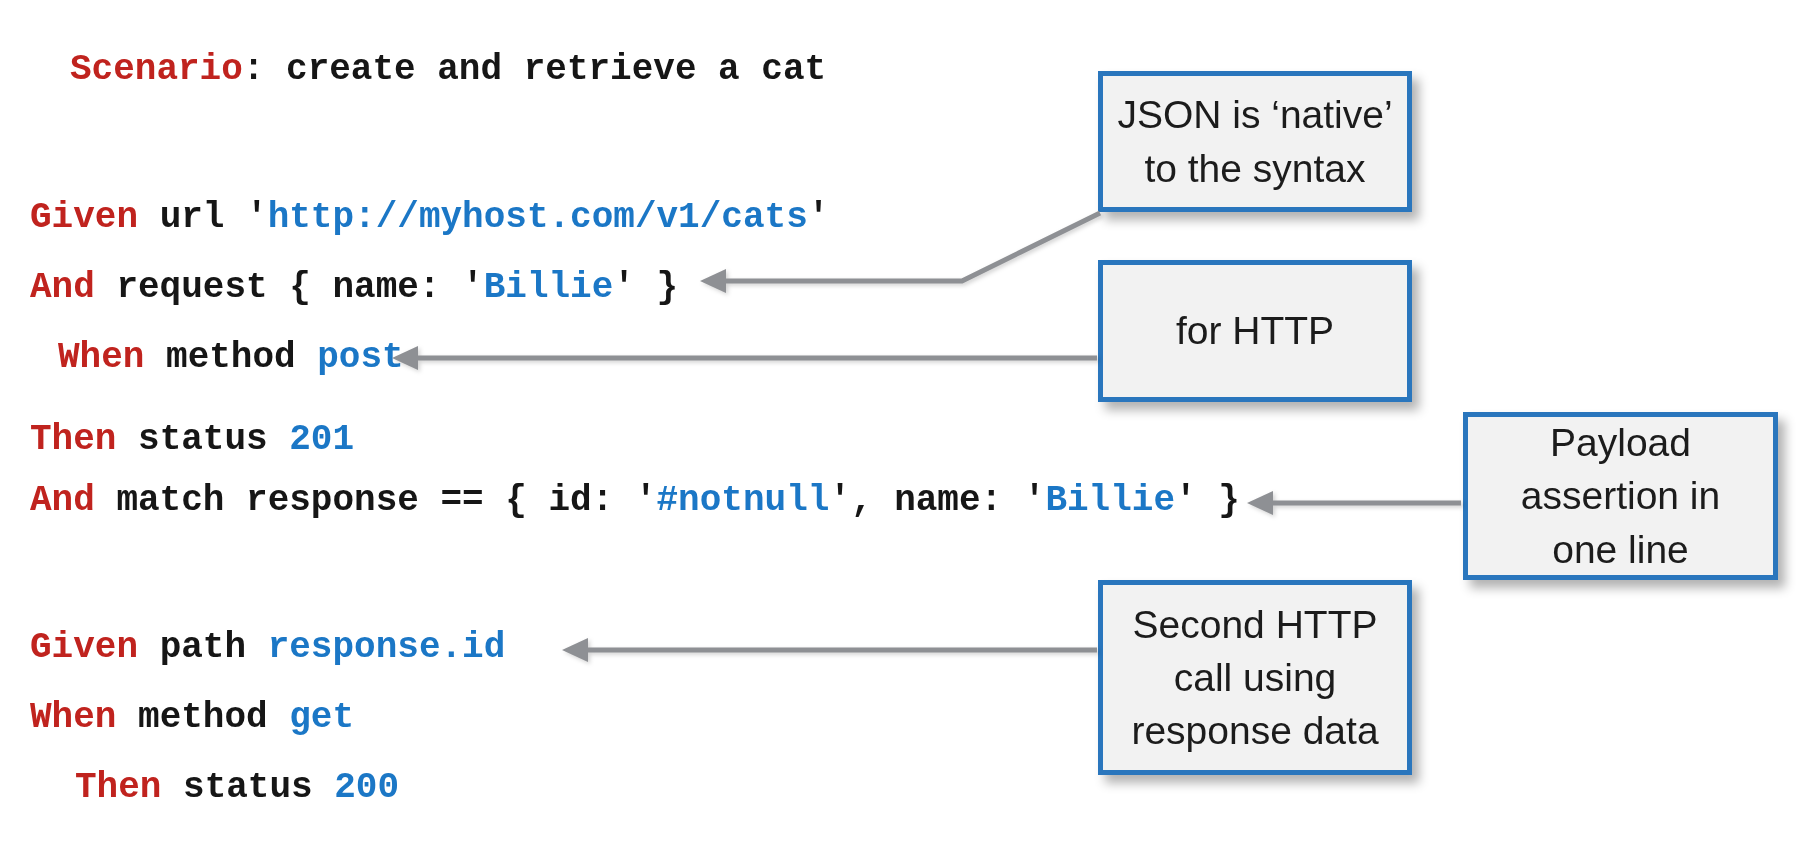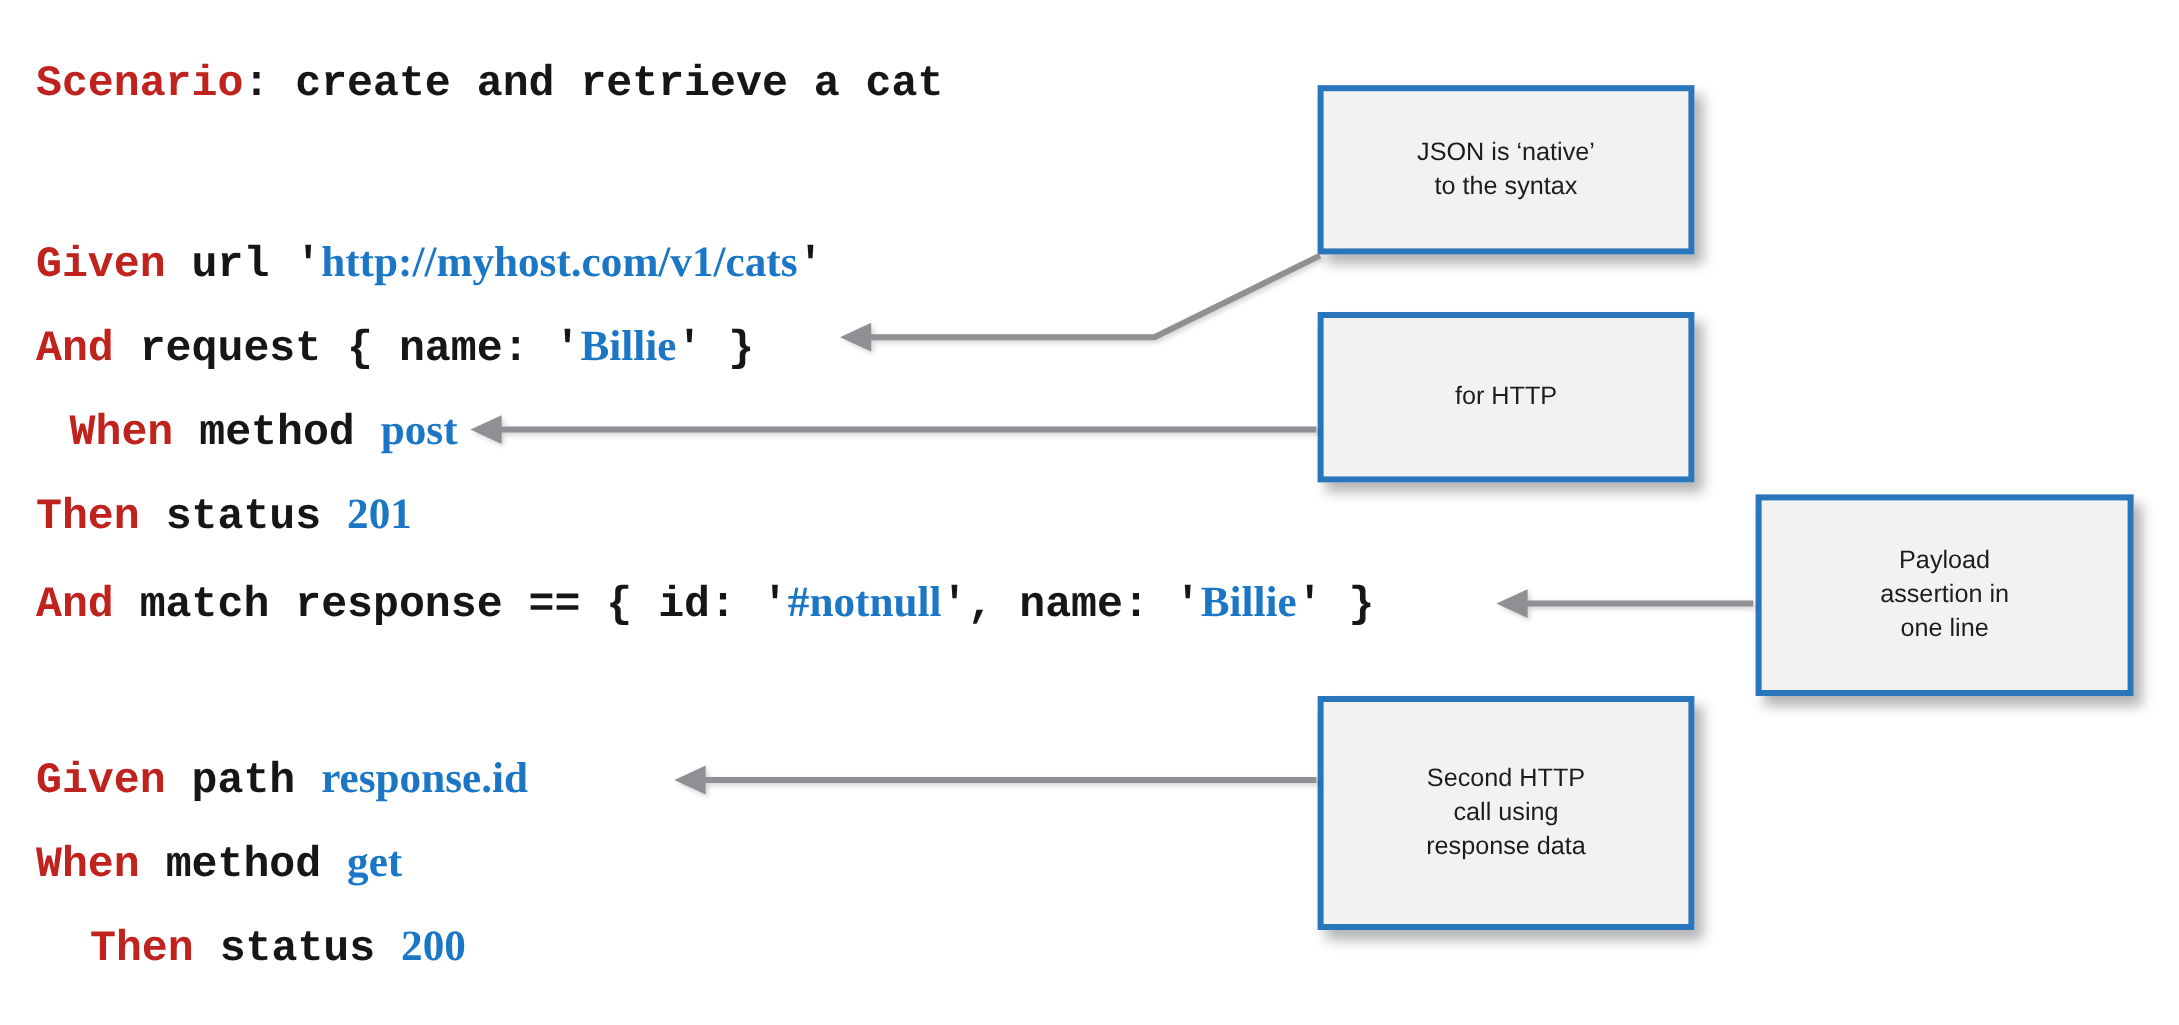--- a/index.html
+++ b/index.html
@@ -18,55 +18,55 @@
   }
   .stage{position:absolute;inset:0;}
   
   .code-line{
     position:absolute;left:30px;
     font-family:"Liberation Mono","DejaVu Sans Mono",monospace;
     font-weight:bold;font-size:36px;line-height:42px;
     white-space:pre;color:var(--plain);
   }
   .code-line .keyword{color:var(--kw);}
-  .code-line .value{color:var(--val);font-family:Liberation Serif, serif;}
+  .code-line .value{color:var(--val);}
   .code-line .plain{color:var(--plain);}
   
   .callout{
     position:absolute;
     background:var(--box-fill);
     border:5px solid var(--box-border);
     box-shadow:7px 8px 10px rgba(0,0,0,0.30);
     display:flex;flex-direction:column;align-items:center;justify-content:center;
     text-align:center;
-    font-size:21px;line-height:1.36;color:#1c1c1c;
+    font-size:39px;line-height:1.36;color:#1c1c1c;
   }
   #callout-json-native  {left:1098px;top:71px; width:314px;height:141px;}
   #callout-intuitive-dsl{left:1098px;top:260px;width:314px;height:142px;}
   #callout-payload      {left:1463px;top:412px;width:315px;height:168px;}
   #callout-second-call  {left:1098px;top:580px;width:314px;height:195px;}
   
   svg.arrows{
     position:absolute;inset:0;pointer-events:none;
     filter:drop-shadow(2px 2px 2px rgba(0,0,0,0.18));
   }
   .arrow-line{stroke:var(--arrow);stroke-width:5;fill:none;}
   .arrow-head{fill:var(--arrow);stroke:none;}
 </style>
 </head>
 <body>
 
 <div class="stage">
 
   <section id="code-block">
-      <div class="code-line" style="top: 49px;"><span class="keyword">Scenario</span><span class="plain">: create and retrieve a cat</span></div>
+      <div class="code-line" style="top: 49px; margin-left: 40px;"><span class="keyword">Scenario</span><span class="plain">: create and retrieve a cat</span></div>
       <div class="code-line" style="top: 197px;"><span class="keyword">Given</span><span class="plain"> url '</span><span class="value">http://myhost.com/v1/cats</span><span class="plain">'</span></div>
       <div class="code-line" style="top: 267px;"><span class="keyword">And</span><span class="plain"> request { name: '</span><span class="value">Billie</span><span class="plain">' }</span></div>
       <div class="code-line" style="top: 337px; margin-left: 28px;"><span class="keyword">When</span><span class="plain"> method </span><span class="value">post</span></div>
-      <div class="code-line" style="top: 407px;"><span class="keyword">Then</span><span class="plain"> status </span><span class="value">201</span></div>
+      <div class="code-line" style="top: 419px;"><span class="keyword">Then</span><span class="plain"> status </span><span class="value">201</span></div>
       <div class="code-line" style="top: 480px;"><span class="keyword">And</span><span class="plain"> match response == { id: '</span><span class="value">#notnull</span><span class="plain">', name: '</span><span class="value">Billie</span><span class="plain">' }</span></div>
       <div class="code-line" style="top: 627px; text-align: center;"><span class="keyword">Given</span><span class="plain"> path </span><span class="value">response.id</span></div>
       <div class="code-line" style="top: 697px;"><span class="keyword">When</span><span class="plain"> method </span><span class="value">get</span></div>
       <div class="code-line" style="top: 767px; margin-left: 45px;"><span class="keyword">Then</span><span class="plain"> status </span><span class="value">200</span></div>
     </section>
 
   <div class="callout" id="callout-json-native">
       <div>JSON is ‘native’</div>
       <div>to the syntax</div>
     </div>

